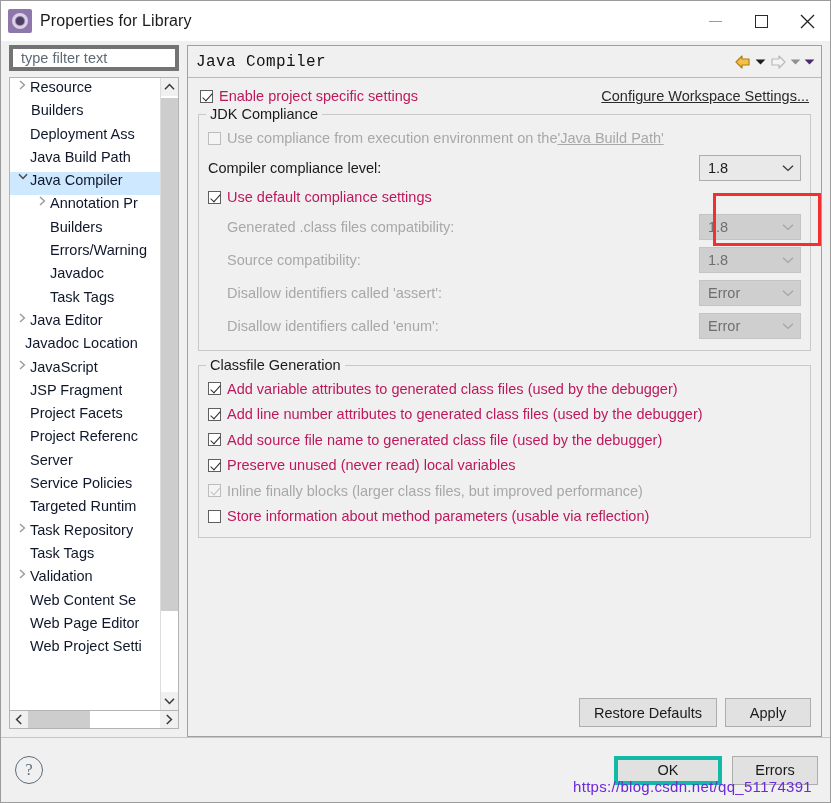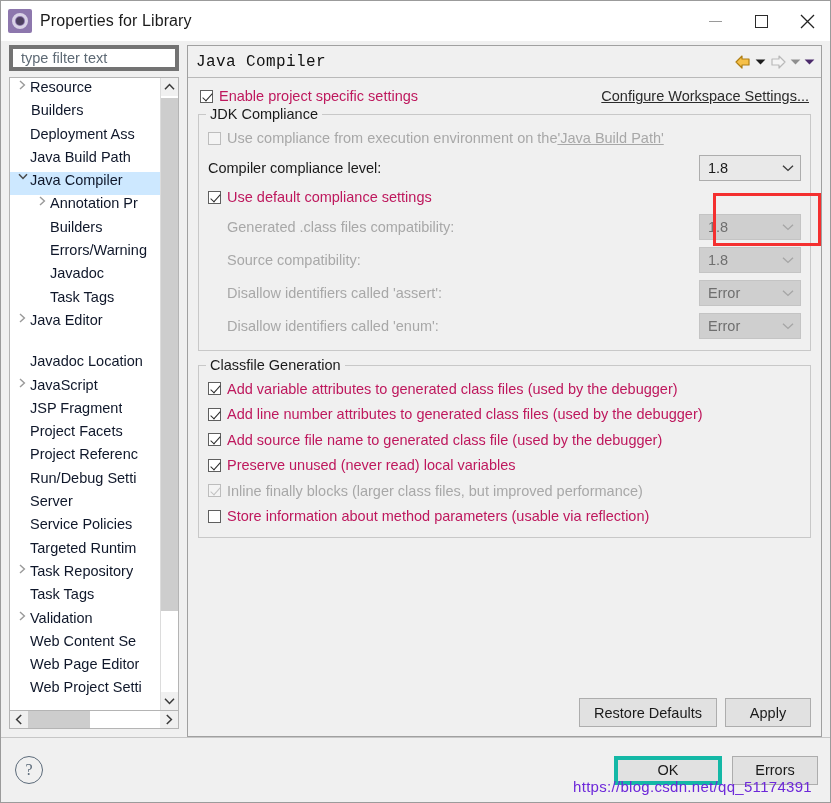--- a/index.html
+++ b/index.html
@@ -507,21 +507,21 @@
               <span class="tree-label">Task Tags</span>
             </div>
             <div class="tree-item" style="padding-left: 5px;">
               <span class="tw">
                 <svg width="9" height="12" viewBox="0 0 9 12">
                   <path d="M2 2 L6.4 6 L2 10" stroke="#9a9a9a" stroke-width="1.4" fill="none"></path>
                 </svg>
               </span>
               <span class="tree-label">Java Editor</span>
             </div>
-            <div class="tree-item" style="padding-left: 5px; margin-top: 18px;">
+            <div class="tree-item" style="">
               <span class="tw"></span>
               <span class="tree-label">Javadoc Location</span>
             </div>
             <div class="tree-item" style="padding-left: 5px;">
               <span class="tw">
                 <svg width="9" height="12" viewBox="0 0 9 12">
                   <path d="M2 2 L6.4 6 L2 10" stroke="#9a9a9a" stroke-width="1.4" fill="none"></path>
                 </svg>
               </span>
               <span class="tree-label">JavaScript</span>
@@ -530,24 +530,20 @@
               <span class="tw"></span>
               <span class="tree-label">JSP Fragment</span>
             </div>
             <div class="tree-item" style="padding-left: 5px;">
               <span class="tw"></span>
               <span class="tree-label">Project Facets</span>
             </div>
             <div class="tree-item" style="padding-left: 5px;">
               <span class="tw"></span>
               <span class="tree-label">Project Referenc</span>
-            </div>
-            <div class="tree-item" style="padding-left: 5px;">
-              <span class="tw"></span>
-              <span class="tree-label">Run/Debug Setti</span>
             </div>
             <div class="tree-item" style="padding-left: 5px;">
               <span class="tw"></span>
               <span class="tree-label">Server</span>
             </div>
             <div class="tree-item" style="padding-left: 5px;">
               <span class="tw"></span>
               <span class="tree-label">Service Policies</span>
             </div>
             <div class="tree-item" style="padding-left: 5px;">

